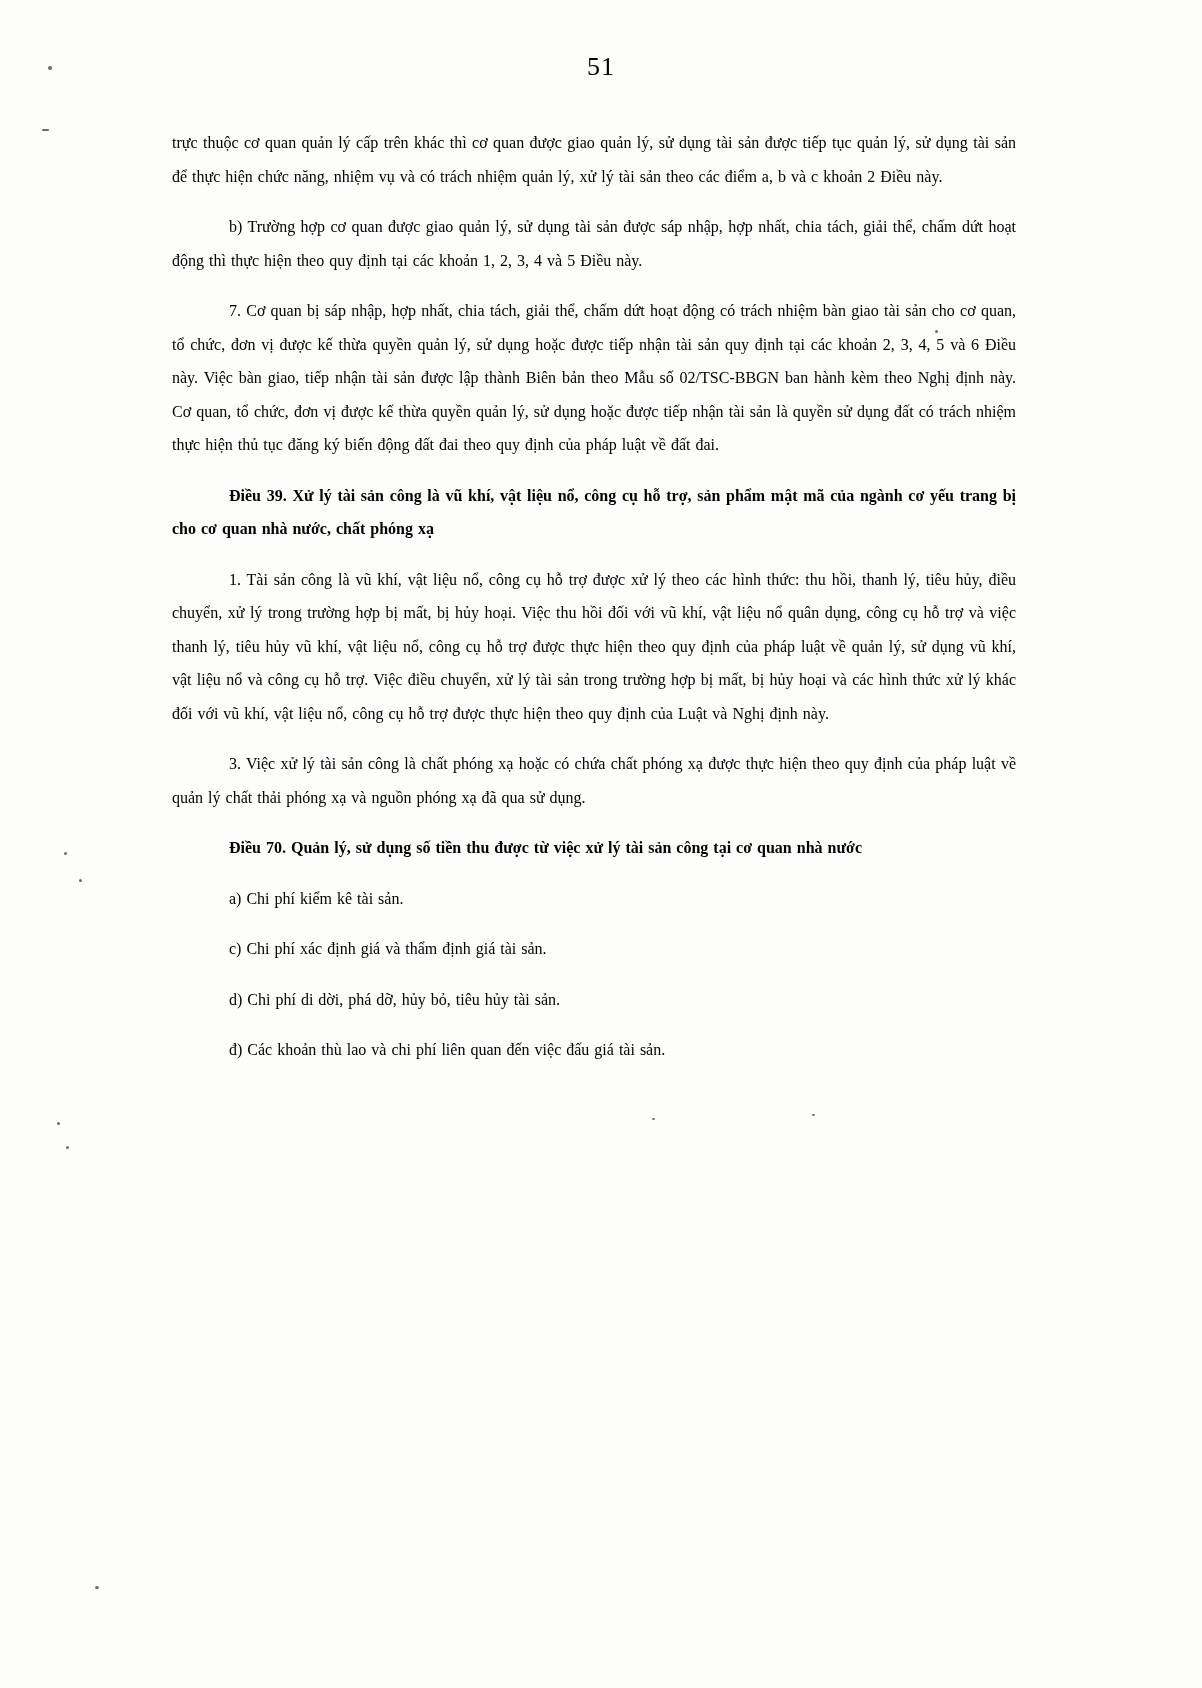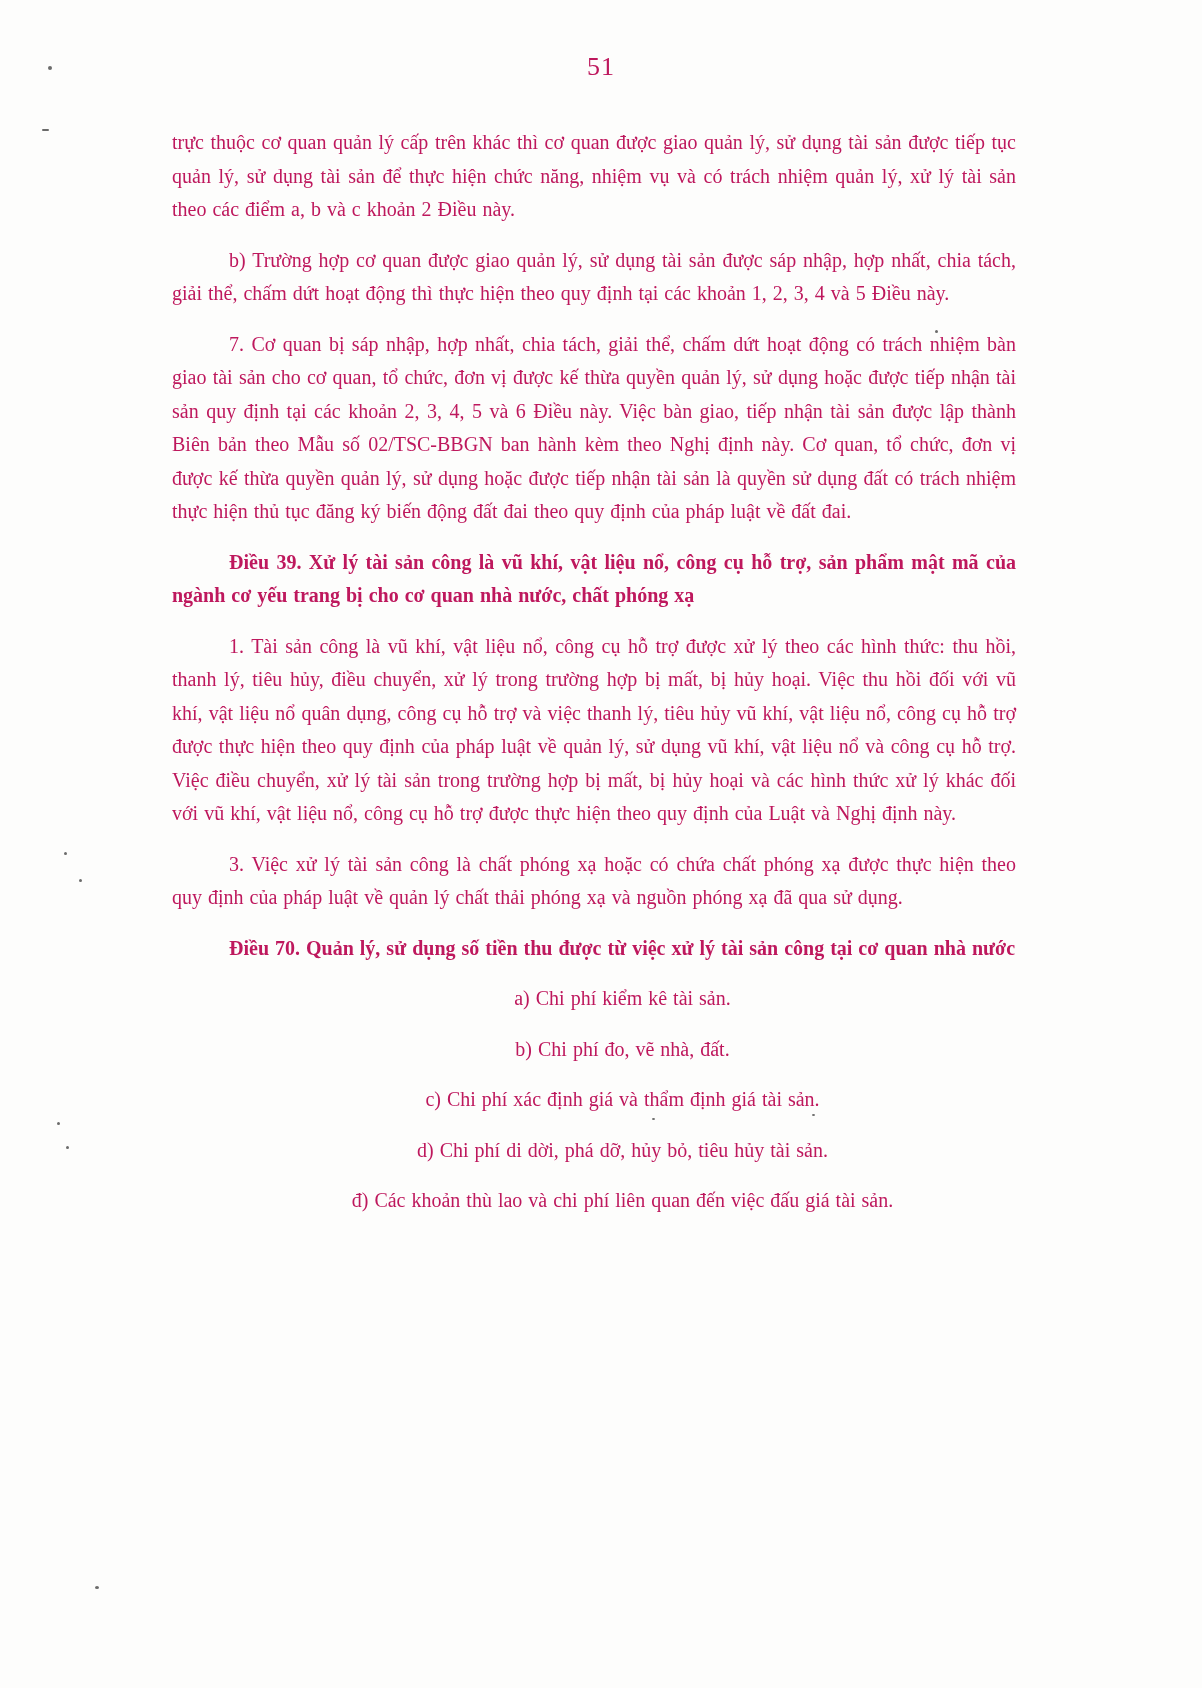--- a/index.html
+++ b/index.html
@@ -7,55 +7,55 @@
     padding: 0;
     background: #e8e8e8;
   }
   .page {
     position: relative;
     width: 1202px;
     height: 1688px;
     margin: 0 auto;
     background: #fdfdfc;
     font-family: "Liberation Serif", "DejaVu Serif", serif;
-    color: #be185d;
+    color: #000000;
     overflow: hidden;
   }
   .page-number {
     position: absolute;
     top: 52px;
     left: 0;
     width: 100%;
     text-align: center;
     font-size: 26px;
     letter-spacing: 1px;
   }
   .doc-body {
     position: absolute;
     left: 172px;
     top: 126px;
     width: 844px;
   }
   .para {
-    font-size: 20px;
+    font-size: 16px;
     line-height: 33.5px;
     text-align: justify;
     margin: 0 0 17px 0;
     text-indent: 57px;
     word-spacing: 1px;
   }
   .para.no-indent {
     text-indent: 0;
   }
   .para.heading {
     font-weight: bold;
     text-align: justify;
   }
   .para.list-item {
-    text-align: center;
+    text-align: left;
   }
   
   .speck {
     position: absolute;
     background: #3a3a3a;
     border-radius: 50%;
     opacity: 0.75;
   }
 </style>
 </head>
@@ -78,21 +78,20 @@
     <p class="para">1. Tài sản công là vũ khí, vật liệu nổ, công cụ hỗ trợ được xử lý theo các hình thức: thu hồi, thanh lý, tiêu hủy, điều chuyển, xử lý trong trường hợp bị mất, bị hủy hoại. Việc thu hồi đối với vũ khí, vật liệu nổ quân dụng, công cụ hỗ trợ và việc thanh lý, tiêu hủy vũ khí, vật liệu nổ, công cụ hỗ trợ được thực hiện theo quy định của pháp luật về quản lý, sử dụng vũ khí, vật liệu nổ và công cụ hỗ trợ. Việc điều chuyển, xử lý tài sản trong trường hợp bị mất, bị hủy hoại và các hình thức xử lý khác đối với vũ khí, vật liệu nổ, công cụ hỗ trợ được thực hiện theo quy định của Luật và Nghị định này.</p>
 
 
     <p class="para">3. Việc xử lý tài sản công là chất phóng xạ hoặc có chứa chất phóng xạ được thực hiện theo quy định của pháp luật về quản lý chất thải phóng xạ và nguồn phóng xạ đã qua sử dụng.</p>
 
     <p class="para heading">Điều 70. Quản lý, sử dụng số tiền thu được từ việc xử lý tài sản công tại cơ quan nhà nước</p>
 
 
     <p class="para list-item">a) Chi phí kiểm kê tài sản.</p>
 
-    <p class="para list-item">b) Chi phí đo, vẽ nhà, đất.</p>
 
     <p class="para list-item">c) Chi phí xác định giá và thẩm định giá tài sản.</p>
 
     <p class="para list-item">d) Chi phí di dời, phá dỡ, hủy bỏ, tiêu hủy tài sản.</p>
 
     <p class="para list-item">đ) Các khoản thù lao và chi phí liên quan đến việc đấu giá tài sản.</p>
 
   </div>
 
   <div class="speck" style="left:48px;  top:66px;   width:4px; height:4px;"></div>

